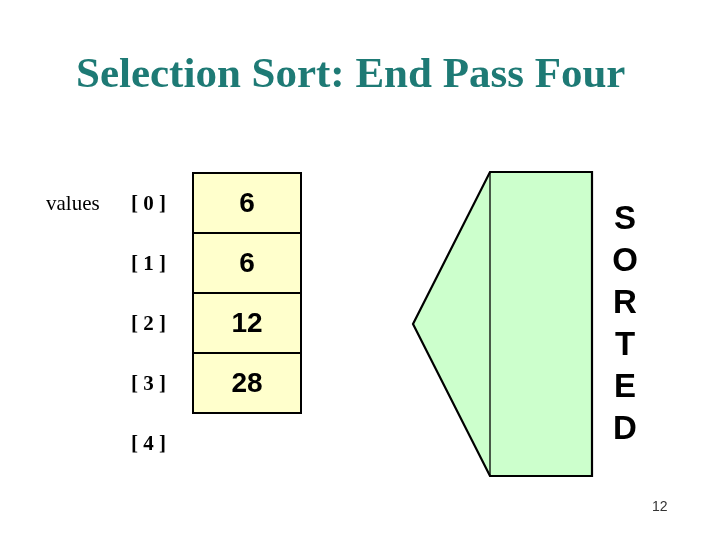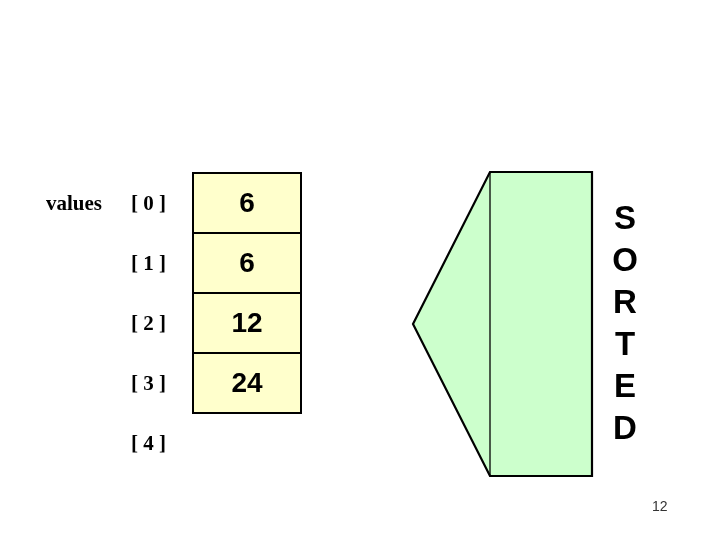--- a/index.html
+++ b/index.html
@@ -21,21 +21,21 @@
     white-space: nowrap;
     letter-spacing: 0px;
   }
   .values-label {
     position: absolute;
     left: 46px;
     top: 172px;
     height: 62px;
     line-height: 62px;
     font-size: 21px;
-    font-weight: bold;
+    font-weight: normal;
     color: var(--label-color, #000000);
   }
   .array-rows {
     position: absolute;
     left: 117px;
     top: 172px;
   }
   .row {
     display: flex;
     align-items: center;
@@ -98,20 +98,21 @@
     font-family: "Liberation Sans", sans-serif;
     font-size: 14px;
     color: var(--page-color, #333333);
   }
 </style>
 </head>
 <body>
 
 <div class="slide">
 
+  <div class="title">Selection Sort: End Pass Four</div>
 
   <div class="values-label">values</div>
 
   <div class="array-rows">
   <div class="row">
     <div class="idx">[ 0 ]</div>
     <div class="cell">6</div>
   </div>
 
   <div class="row">
@@ -119,21 +120,21 @@
     <div class="cell">6</div>
   </div>
 
   <div class="row">
     <div class="idx">[ 2 ]</div>
     <div class="cell">12</div>
   </div>
 
   <div class="row">
     <div class="idx">[ 3 ]</div>
-    <div class="cell">24</div>
+    <div class="cell">28</div>
   </div>
 
   <div class="row">
     <div class="idx">[ 4 ]</div>
   </div>
 </div>
 
   <div class="arrow-wrap">
     <svg width="188" height="313" viewBox="0 0 188 313">
       <polygon points="81,4 183,4 183,308 81,308 4,156" stroke="#000000" stroke-width="2.2" stroke-linejoin="miter" fill="#CCFFCC"></polygon>

